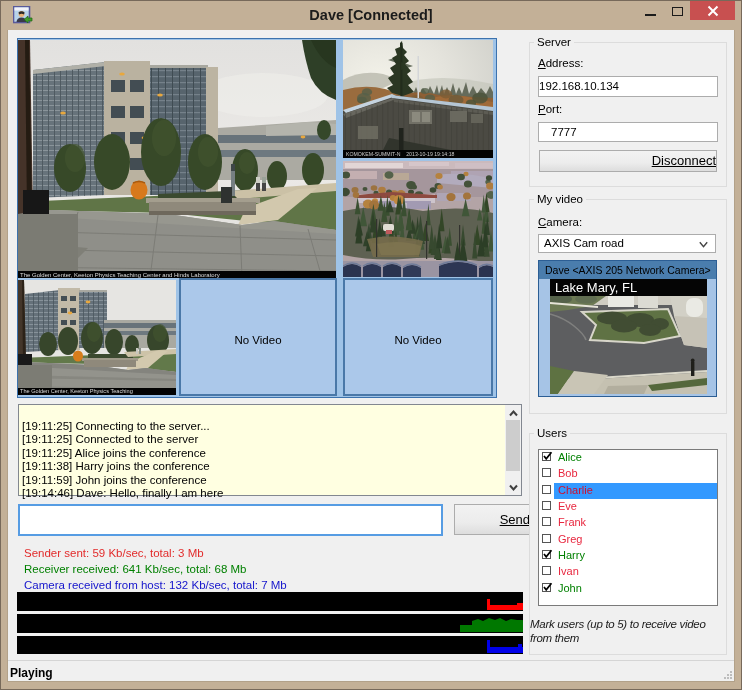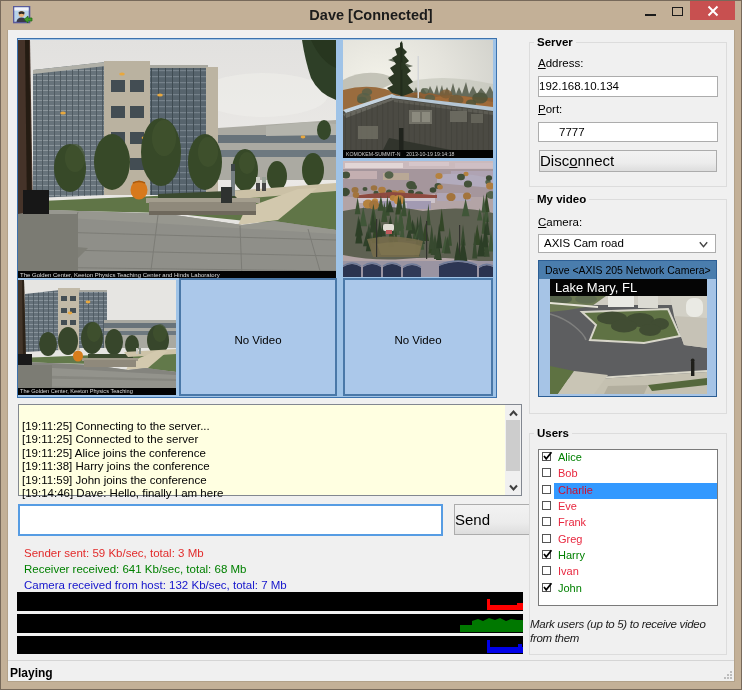--- a/index.html
+++ b/index.html
@@ -2,23 +2,23 @@
 <html><head>
 <meta charset="utf-8">
 <style>
   * { margin:0; padding:0; box-sizing:border-box; }
   html,body { width:742px; height:690px; overflow:hidden; }
   body { font-family:"Liberation Sans", sans-serif; background:#c3b097; position:relative; }
   .abs { position:absolute; }
   .client { left:8px; top:30px; width:726px; height:651px; background:#f0f0f0; }
   .title { top:7px; left:0; width:742px; text-align:center; font-size:14.5px; color:#1b1b1b;font-weight:bold; }
   .grp { border:1px solid #dcdcdc; background:#f0f0f0; }
-  .grplabel { font-size:11.5px; color:#000; background:#f0f0f0; padding:0 3px;font-weight:bold; }
+  .grplabel { font-size:11.5px; color:#000; background:#f0f0f0; padding:0 3px; }
   .tbox { background:#fff; border:1px solid #acacac; font-size:11.5px; color:#000; }
-  .btn { border:1px solid #acacac; background:linear-gradient(#f2f2f2,#ececec 60%,#dddddd); font-size:15px; color:#000; text-align:left; }
+  .btn { border:1px solid #acacac; background:linear-gradient(#f2f2f2,#ececec 60%,#dddddd); font-size:13px; color:#000; text-align:right;text-decoration:underline; }
   .lbl { font-size:11.5px; color:#000; }
   u.m { text-decoration:underline; }
 </style>
 </head>
 <body>
 
 <div class="abs" style="left:0;top:0;width:742px;height:690px;border:1px solid #77695a;"></div>
 <div class="abs title">Dave [Connected]</div>
 
 <svg class="abs" style="left:13px;top:6px" width="20" height="20" viewBox="0 0 20 20">
@@ -511,21 +511,21 @@
       <rect x="8" y="7" width="2" height="2"></rect>
     </g>
 </svg>
 
 <fieldset class="abs grp" style="left:529px;top:36px;width:198px;height:151px;">
   <legend class="grplabel" style="margin-left:4px;">Server</legend>
 </fieldset>
 <div class="abs lbl" style="left:538px;top:57px;"><u class="m">A</u>ddress:</div>
 <div class="abs tbox" style="left:538px;top:76px;width:180px;height:21px;line-height:19px;padding-left:0;">192.168.10.134</div>
 <div class="abs lbl" style="left:538px;top:103px;"><u class="m">P</u>ort:</div>
-<div class="abs tbox" style="left:538px;top:122px;width:180px;height:20px;line-height:18px;padding-left:20px;">7777</div>
+<div class="abs tbox" style="left:538px;top:122px;width:180px;height:20px;line-height:18px;padding-left:12px;">7777</div>
 <div class="abs btn" style="left:539px;top:150px;width:178px;height:22px;line-height:20px;">Disc<u class="m">o</u>nnect</div>
 
 <fieldset class="abs grp" style="left:529px;top:193px;width:198px;height:221px;">
   <legend class="grplabel" style="margin-left:4px;">My video</legend>
 </fieldset>
 <div class="abs lbl" style="left:538px;top:216px;"><u class="m">C</u>amera:</div>
 <div class="abs tbox" style="left:538px;top:234px;width:178px;height:19px;line-height:17px;padding-left:5px;">AXIS Cam road
   <svg class="abs" style="right:7px;top:6px" width="9" height="7" viewBox="0 0 9 7">
       <path d="M0.8 1.2 L4.5 5.6 L8.2 1.2" stroke="#444" stroke-width="1.4" fill="none"></path>
     </svg>

